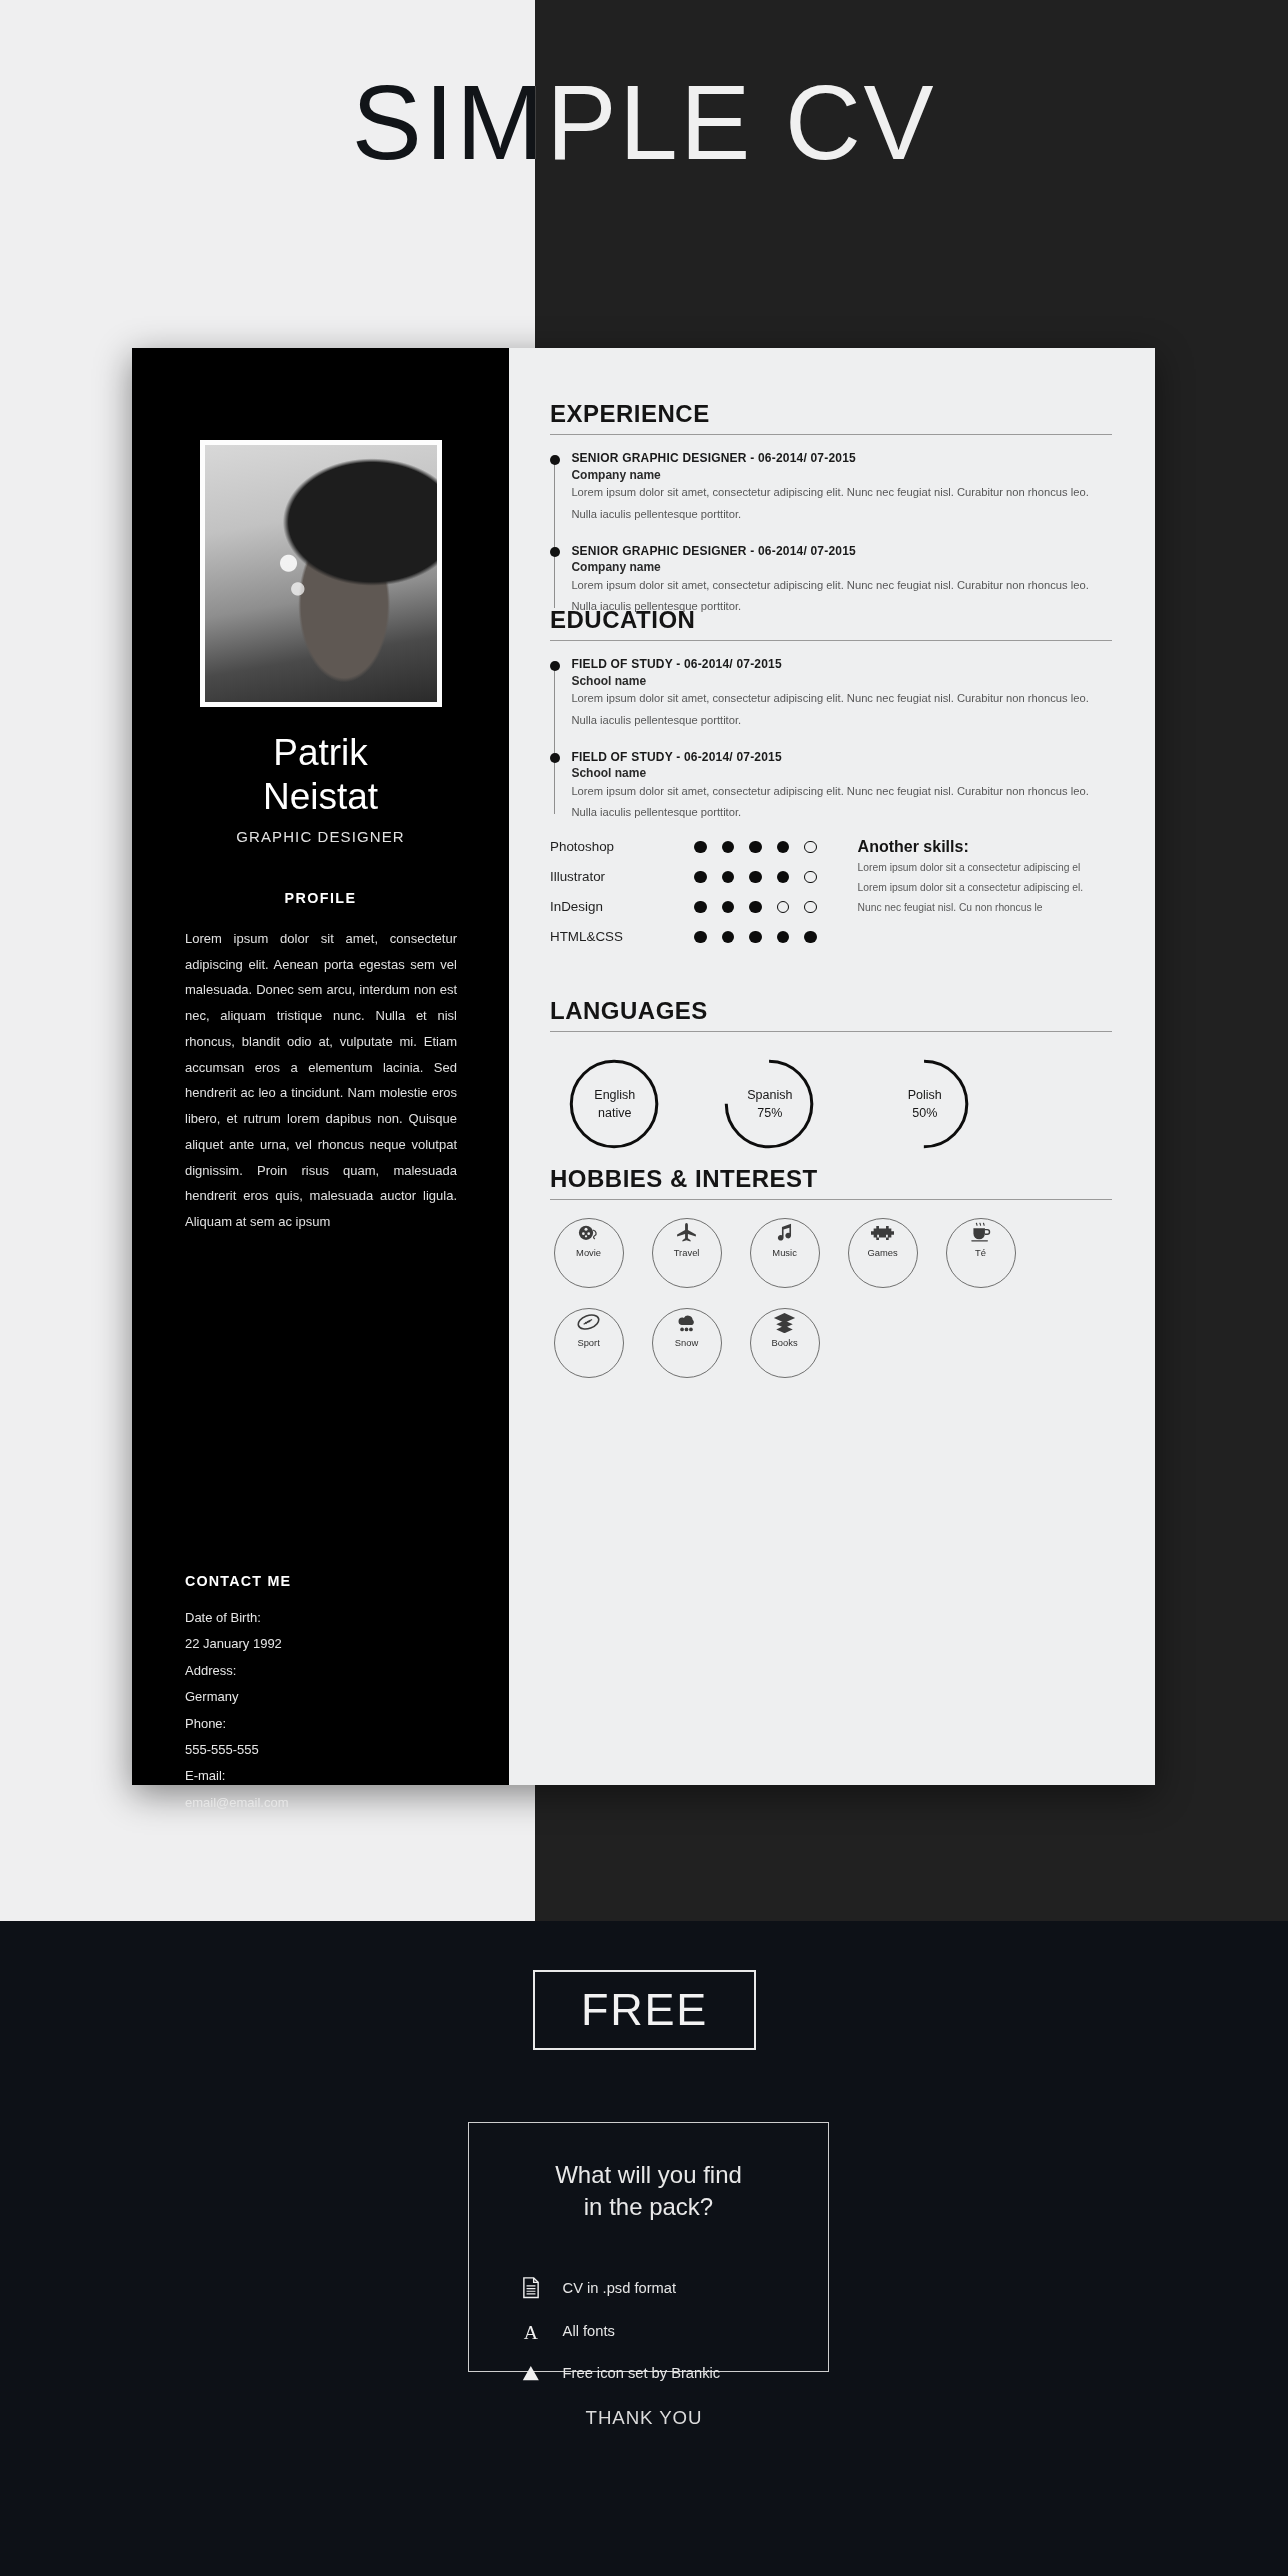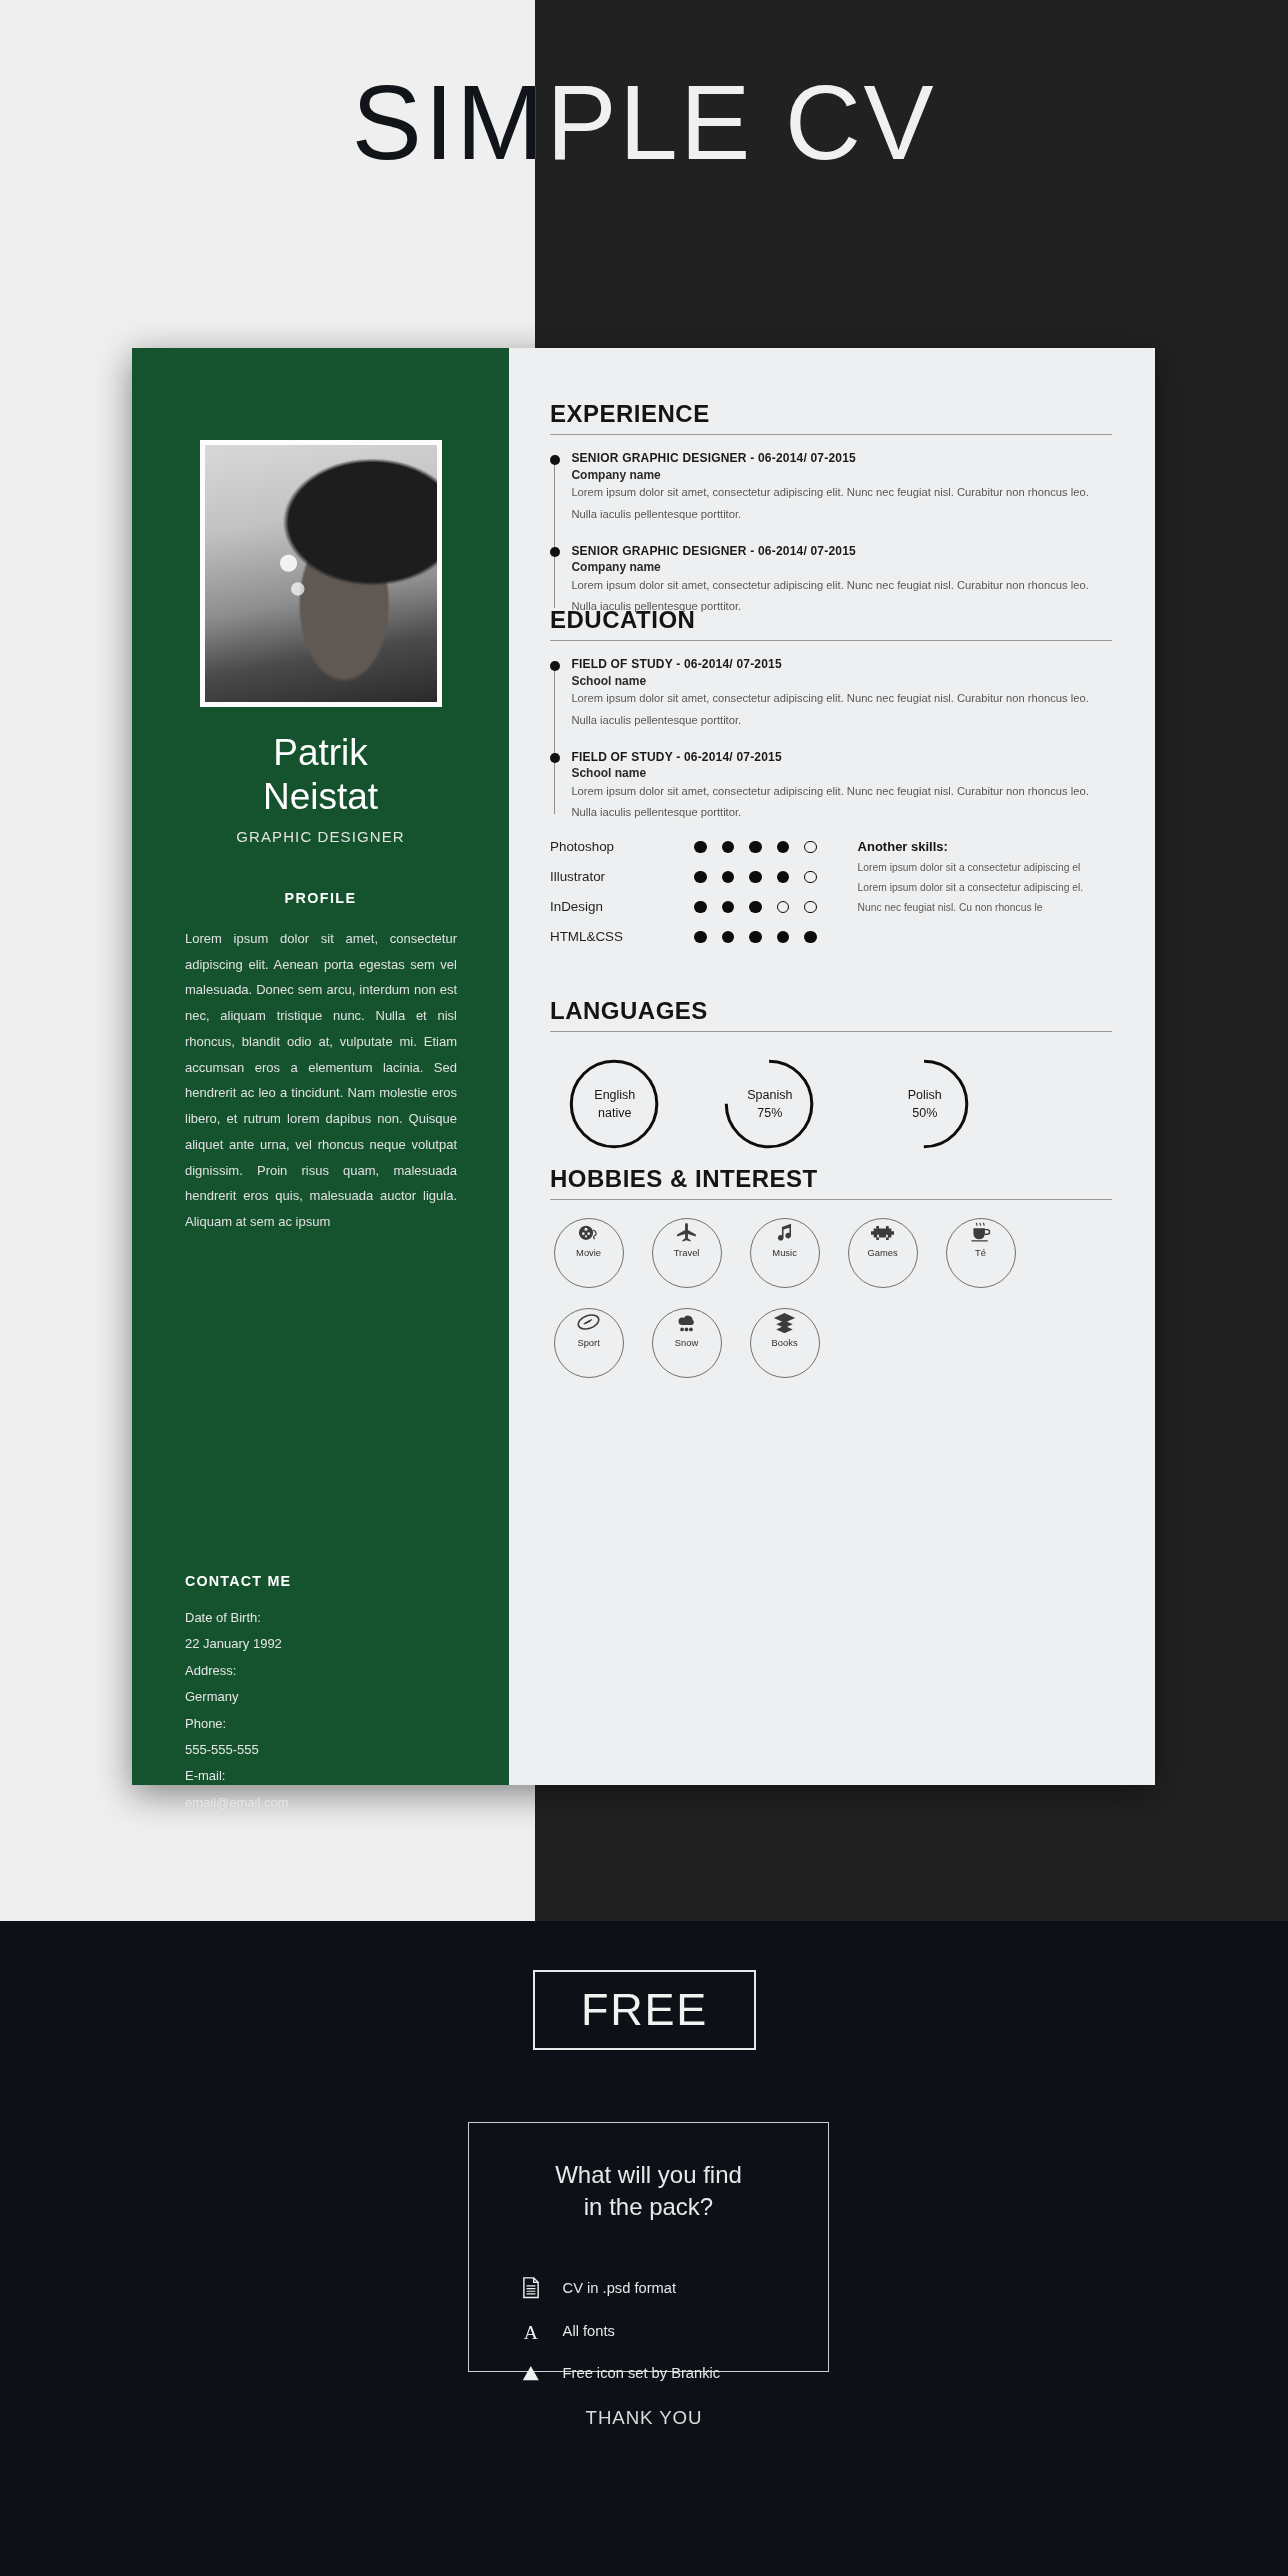--- a/index.html
+++ b/index.html
@@ -29,21 +29,21 @@
   .layer-dark-text .hero-title { color:#111418; }
   .layer-light-text .hero-title { color:#f0f0f0; }
 
   
   .cv-card {
     position:absolute; left:132px; top:348px;
     width:1023px; height:1437px;
     box-shadow:0 9px 34px rgba(0,0,0,.45);
     display:flex;
   }
-  .cv-left  { width:377px; background:#14532d; position:relative; padding:0 0 0 0; }
+  .cv-left  { width:377px; background:#000000; position:relative; padding:0 0 0 0; }
   .cv-right { width:646px; background:#eeeff0; position:relative; }
 
   
   .photo-wrap {
     position:absolute; left:68px; top:92px; width:242px; height:267px;
     border:5.3px solid #fdfdfd; overflow:hidden; background:#9a9a9a;
   }
   .photo {
     width:100%; height:100%;
     background:
@@ -109,21 +109,21 @@
   
   .skills-grid { margin-top:18px; display:flex; }
   .sk-names { width:144px; }
   .sk-name { font-size:13.4px; color:#1f1f1f; height:30px; line-height:30px; }
   .sk-dots { width:160px; }
   .sk-row { height:30px; display:flex; align-items:center; gap:15px; }
   .dot { width:12.5px; height:12.5px; border-radius:50%; }
   .dot.full { background:#0c0c0c; }
   .dot.empty { background:transparent; border:1.5px solid #0c0c0c; }
   .sk-another { flex:1; padding-left:3.6px; }
-  .sk-another-h { font-size:13px; font-weight:700; color:#141414; height:30px; line-height:30px; }
+  .sk-another-h { font-size:16px; font-weight:700; color:#141414; height:30px; line-height:30px; }
   .sk-another-p { font-size:10.3px; color:#5a5a5a; line-height:1.16; margin-bottom:8px; }
 
   
   .langs { margin-top:23px; display:flex; gap:36px; padding-left:5.3px; }
   .lang { width:119px; height:98px; position:relative; }
   .lang svg { position:absolute; left:0; top:0; }
   .lang-label {
     position:absolute; left:0; top:0; width:119px; height:98px;
     display:flex; flex-direction:column; align-items:center; justify-content:center;
     font-size:12.5px; color:#171717; line-height:1.45; text-align:center;

